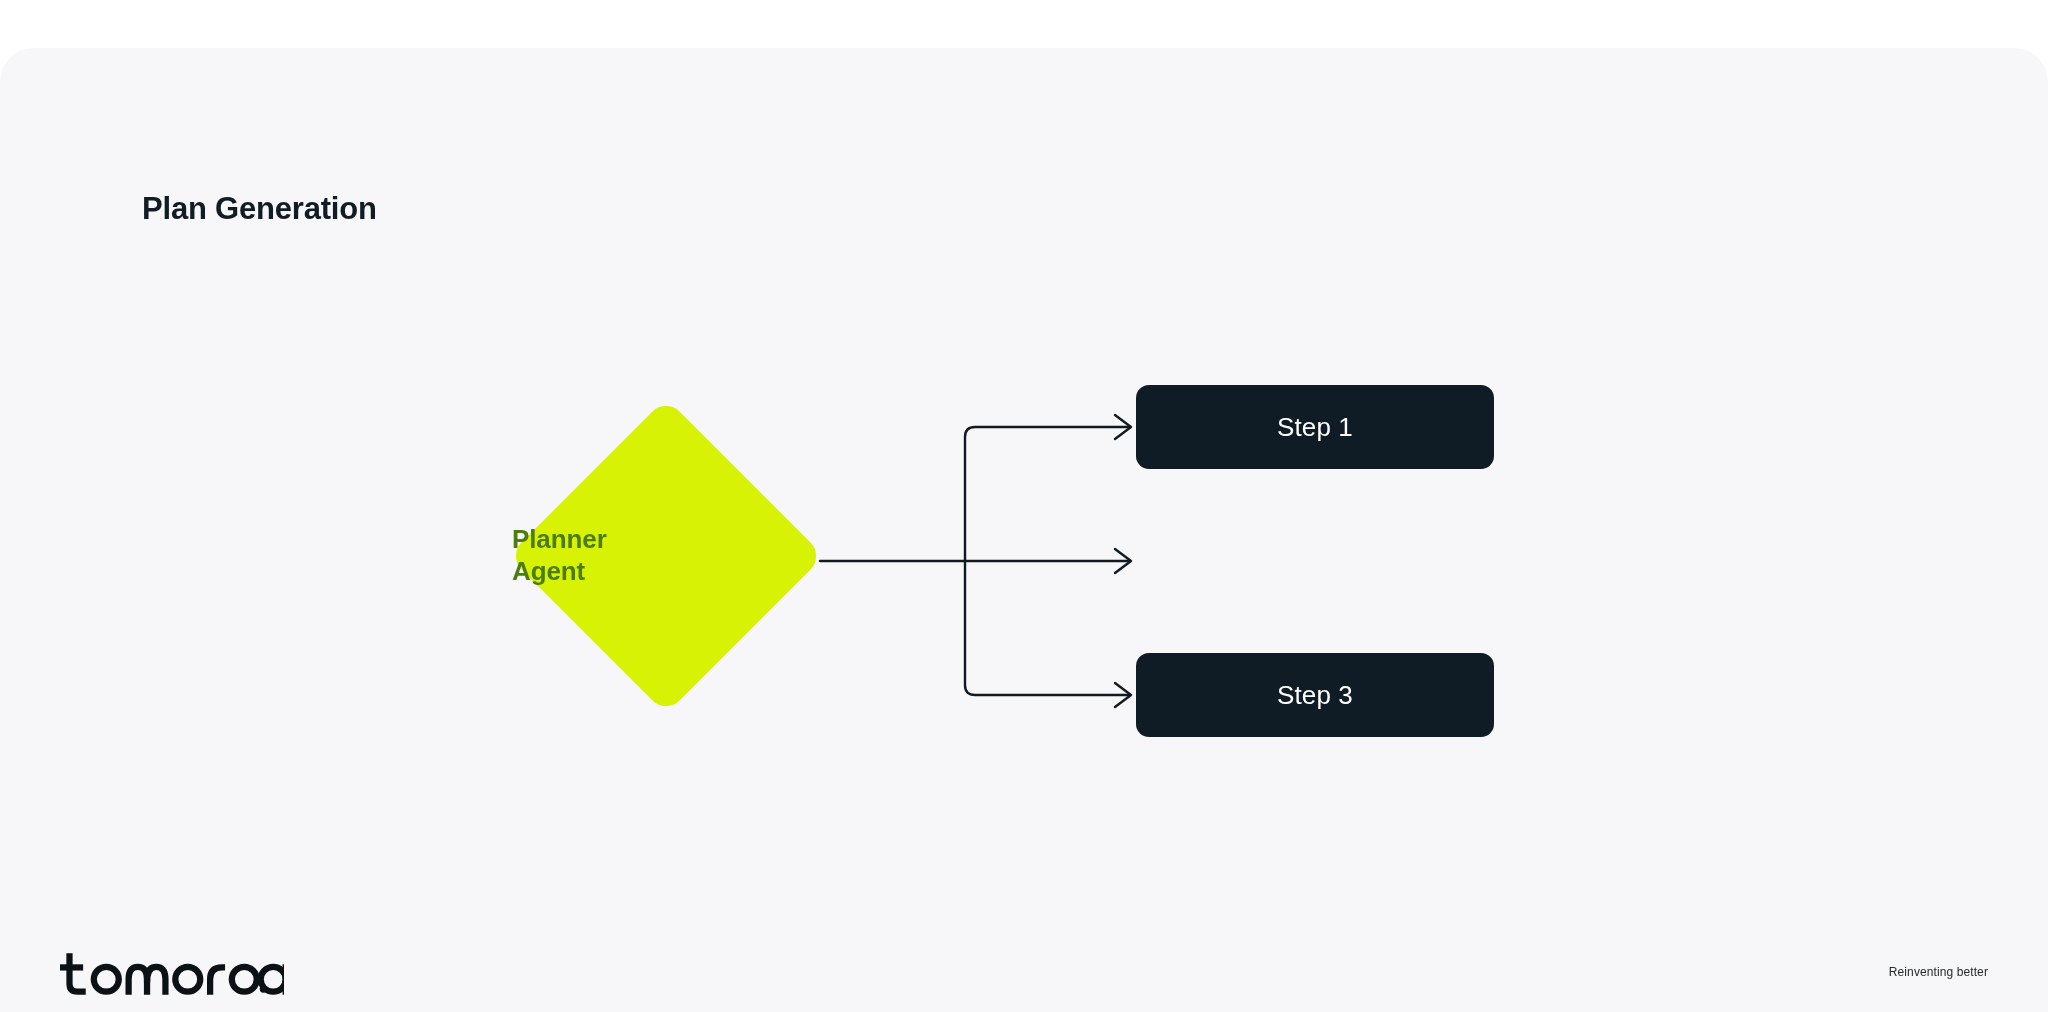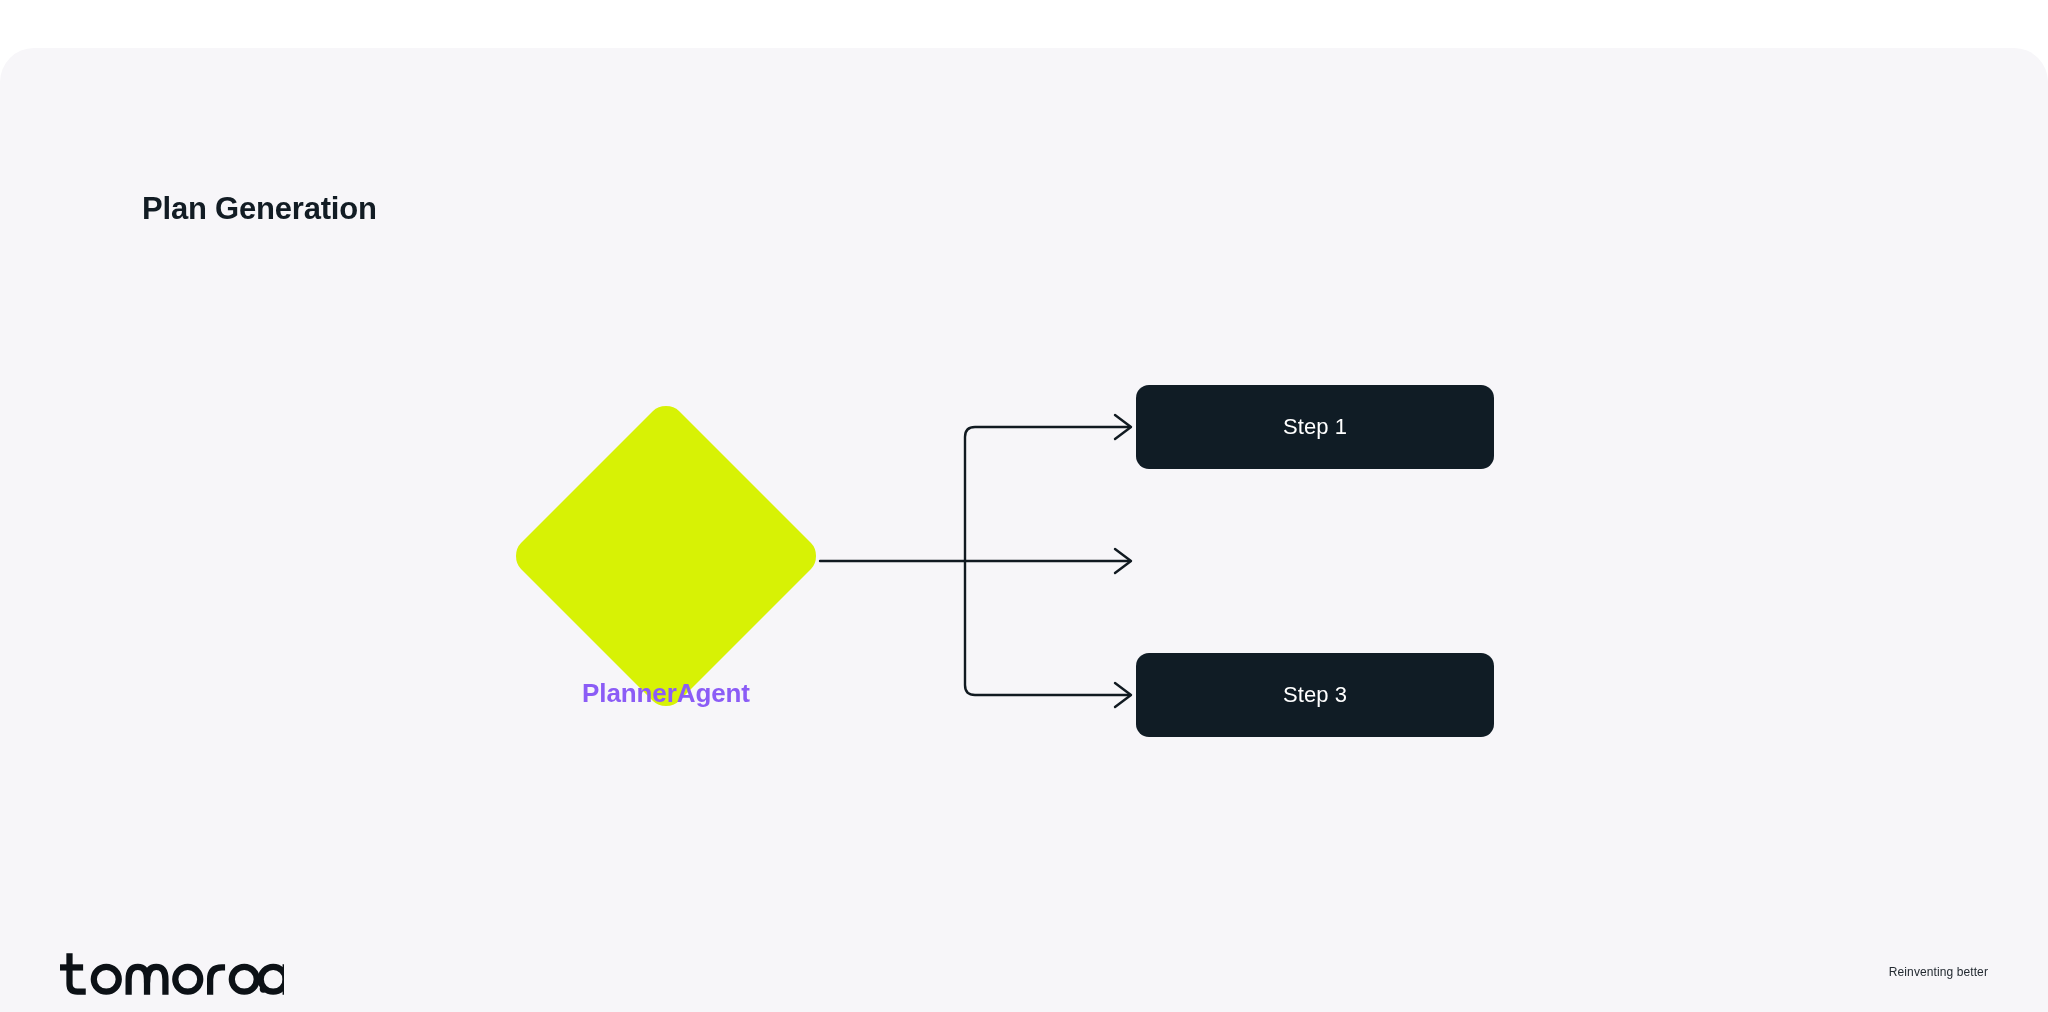--- a/index.html
+++ b/index.html
@@ -61,45 +61,45 @@
     width: 100%;
     height: 100%;
   }
   #planner-node .diamond-label {
     position: absolute;
     left: 0;
     top: 0;
     width: 100%;
     height: 100%;
     display: flex;
-    flex-direction: row;
-    align-items: flex-end;
+    flex-direction: column;
+    align-items: flex-start;
     justify-content: center;
     font-size: 26px;
     font-weight: bold;
     line-height: 1.22;
-    color: #8b5cf6;
+    color: #4d7c0f;
     text-align: center;
     letter-spacing: -0.1px;
   }
 
   
   .step-box {
     position: absolute;
     left: 1136px;
     width: 358px;
     height: 84px;
     background: #101C25;
     border-radius: 13px;
     display: flex;
     align-items: center;
     justify-content: center;
   }
   .step-box .step-label {
-    font-size: 22px;
+    font-size: 26px;
     font-weight: 400;
     color: #FFFFFF;
     letter-spacing: 0.1px;
   }
   #step-box-0 { top: 337px; }
   #step-box-1 { top: 471px; }
   #step-box-2 { top: 605px; }
 
   
   #connectors {

